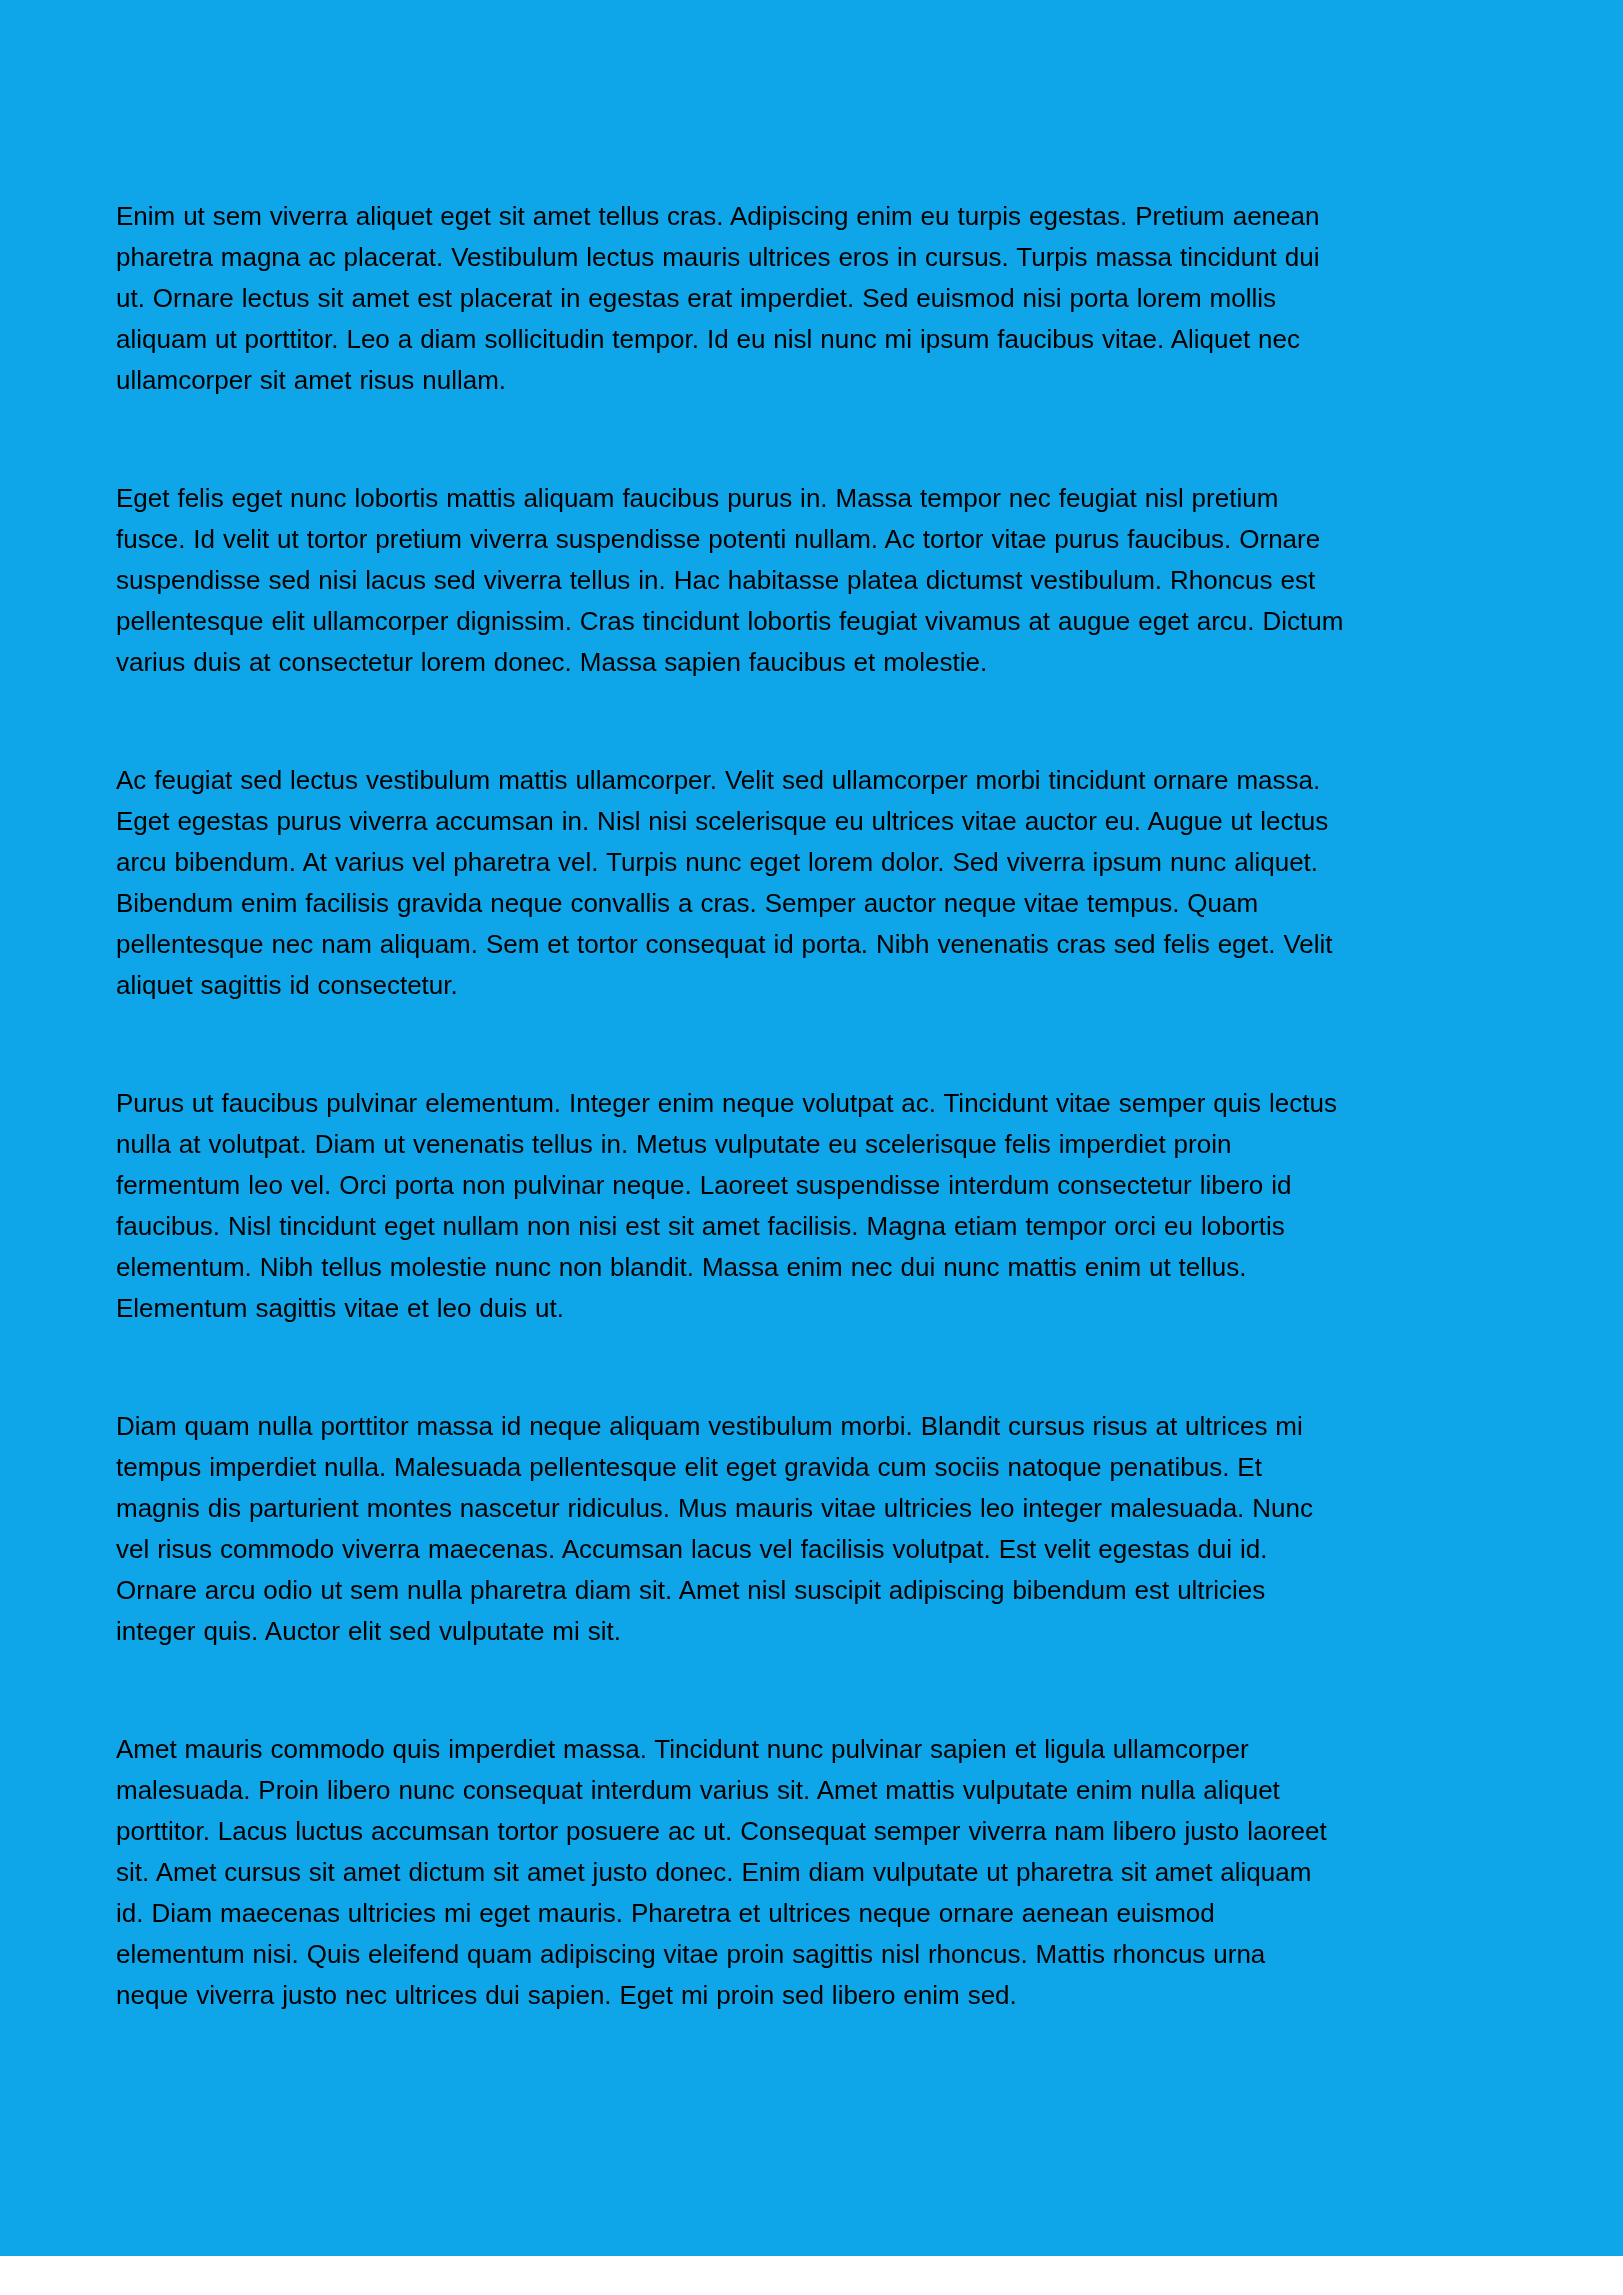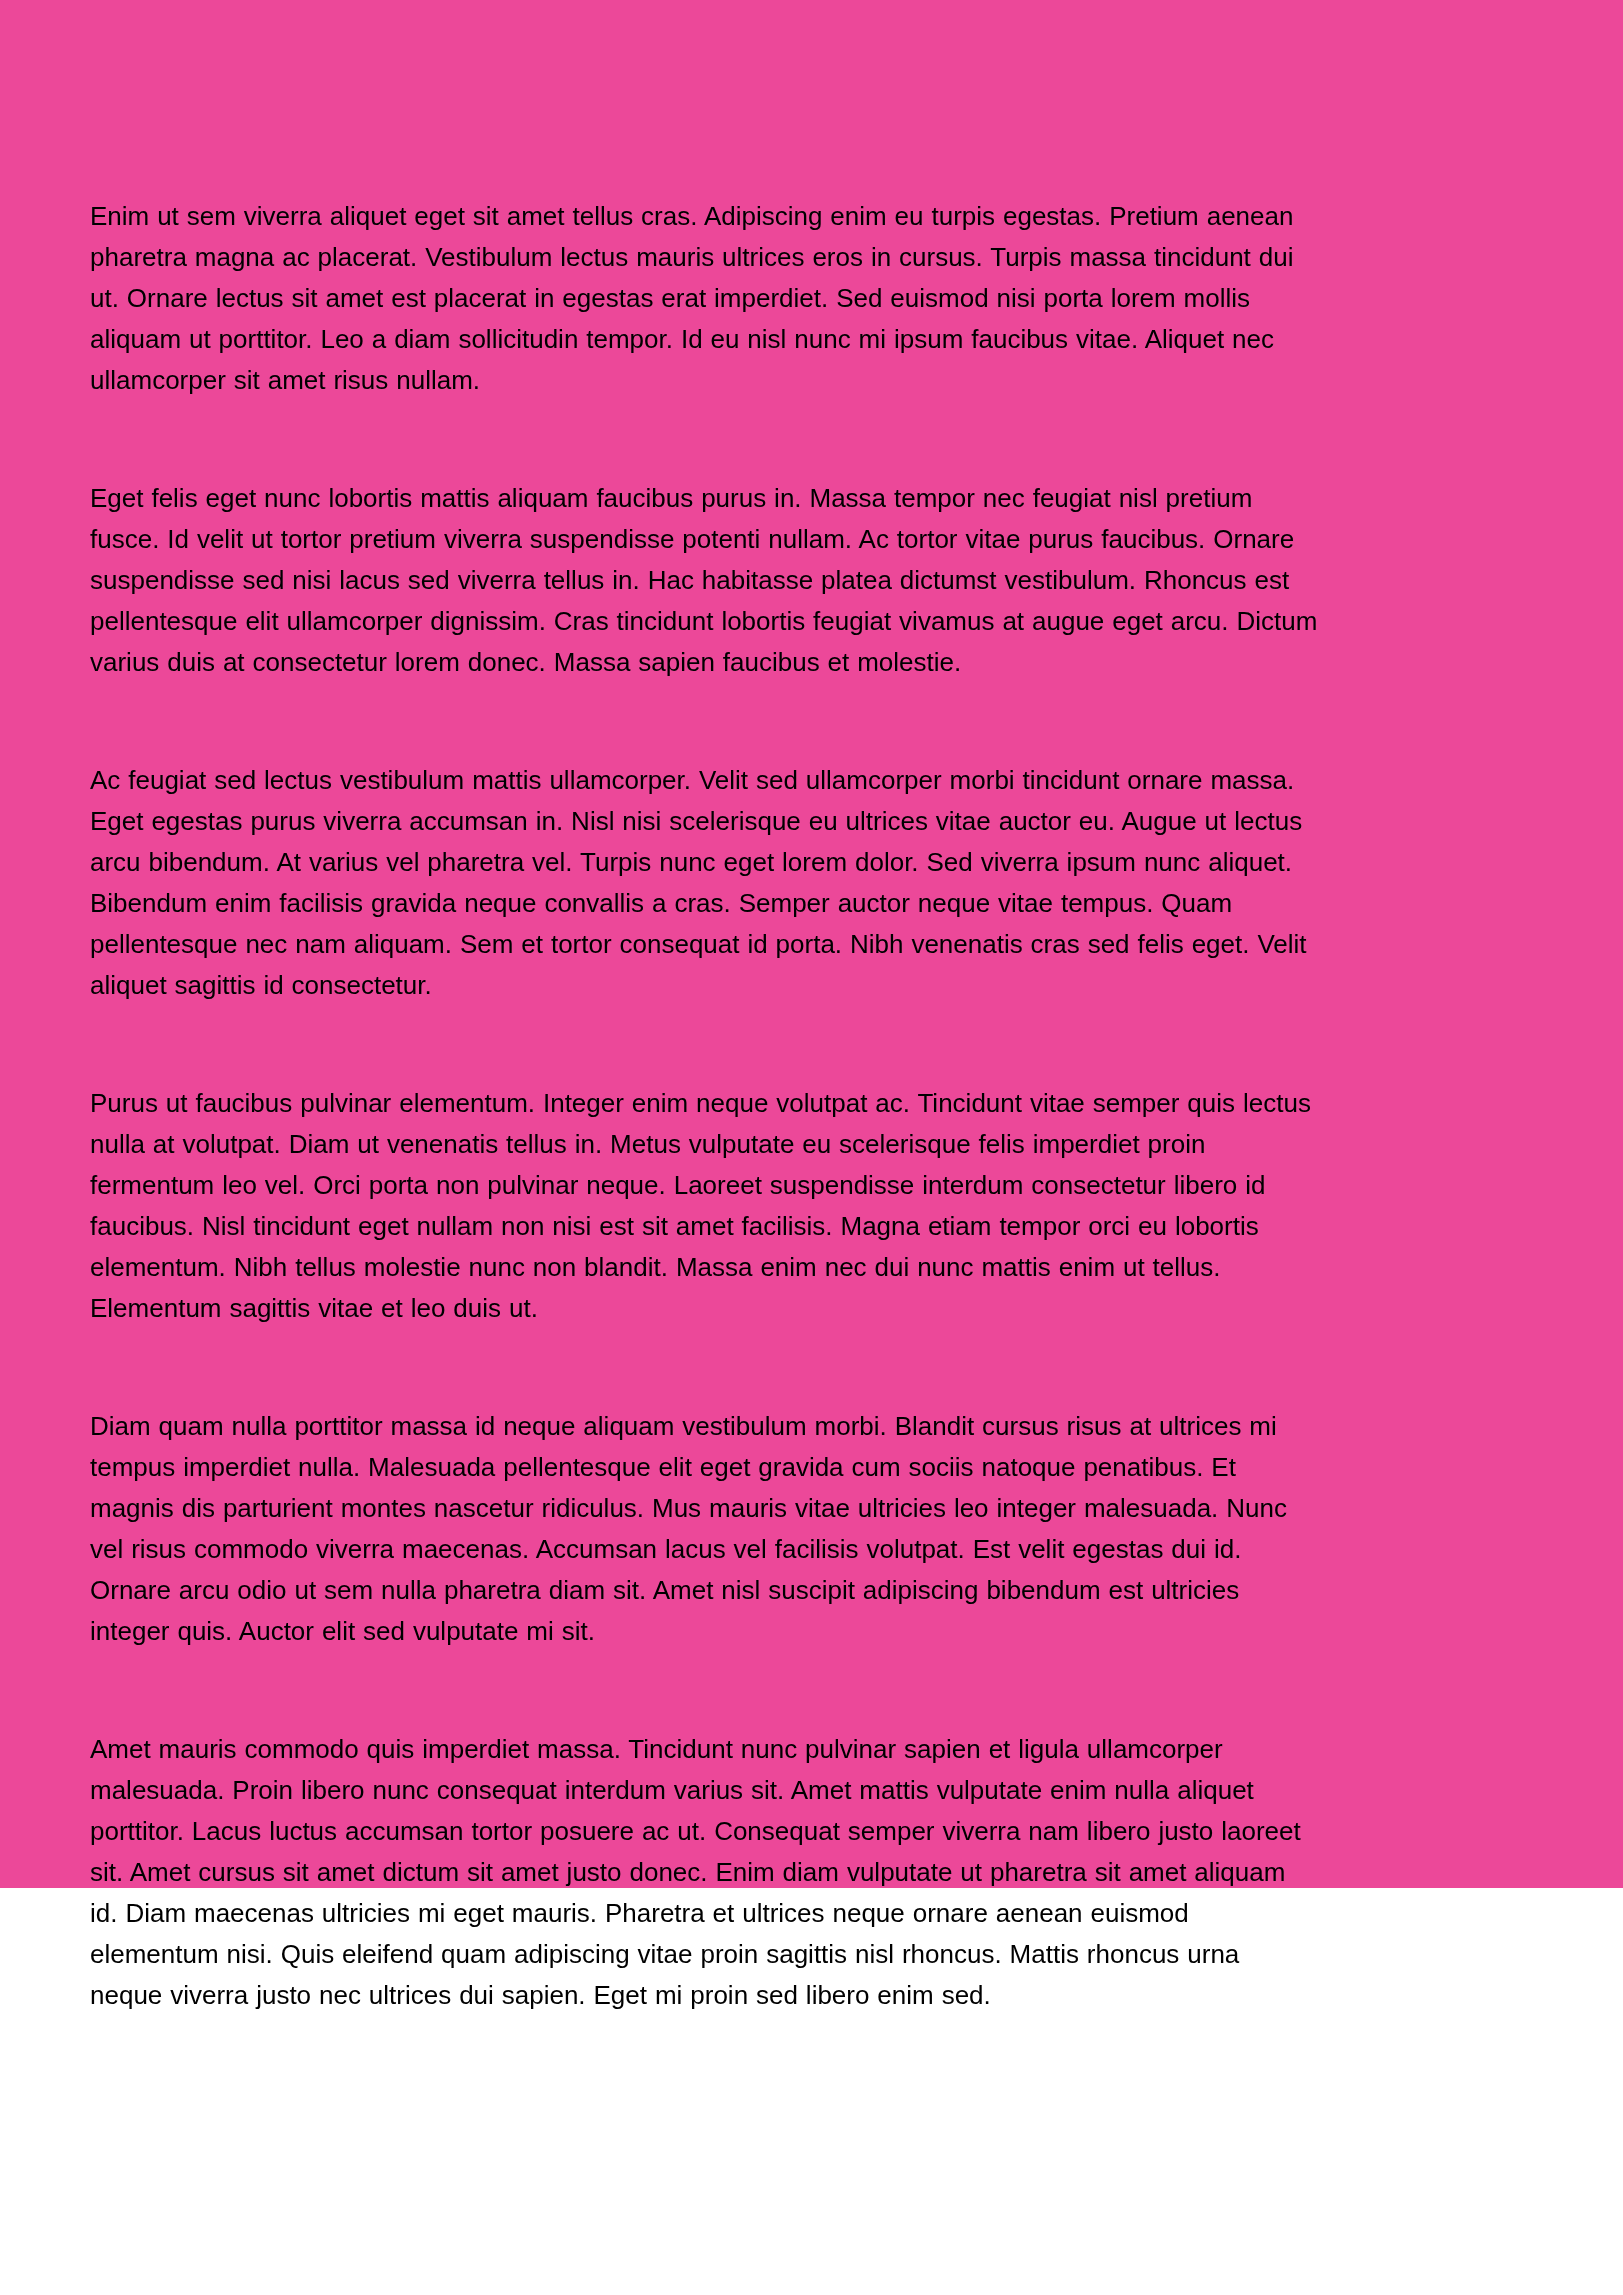--- a/index.html
+++ b/index.html
@@ -9,23 +9,23 @@
   }
   body {
     width: 1623px;
     height: 2295px;
     position: relative;
     overflow: hidden;
   }
   .page {
     box-sizing: border-box;
     width: 1623px;
-    height: 1888px;
-    background: #ec4899;
-    padding: 196px 196px 0 90px;
+    height: 2256px;
+    background: #0ea5e9;
+    padding: 196px 196px 0 116px;
   }
   .para {
     font-family: "Liberation Sans", sans-serif;
     font-size: 26px;
     line-height: 41px;
     color: #000000;
     margin: 0 0 77px 0;
     max-width: 1229px;
     text-align: left;
     word-spacing: 0.7px;

